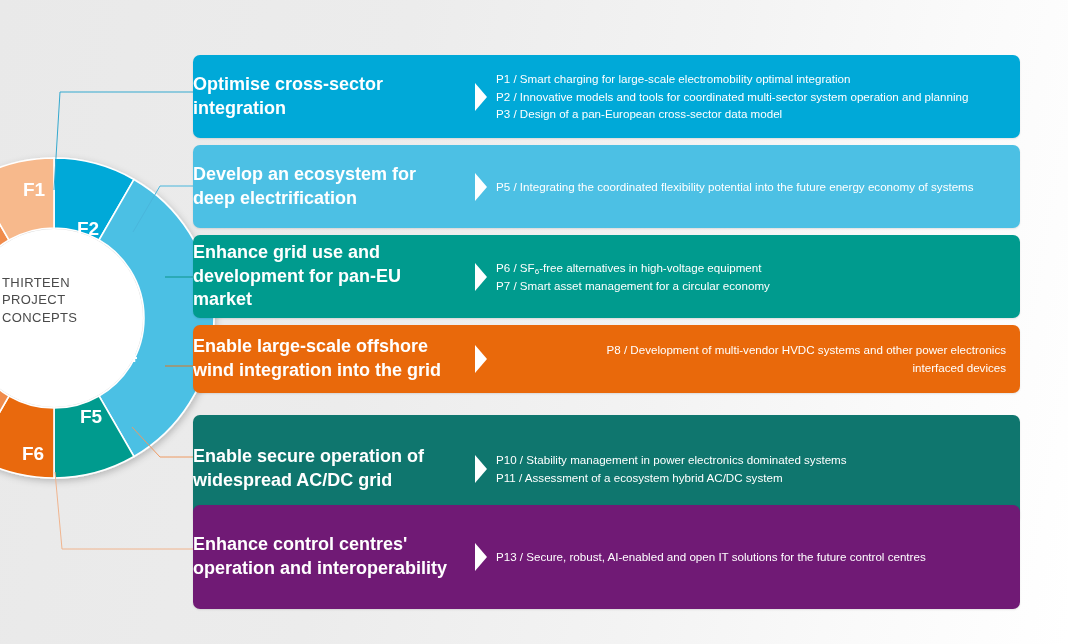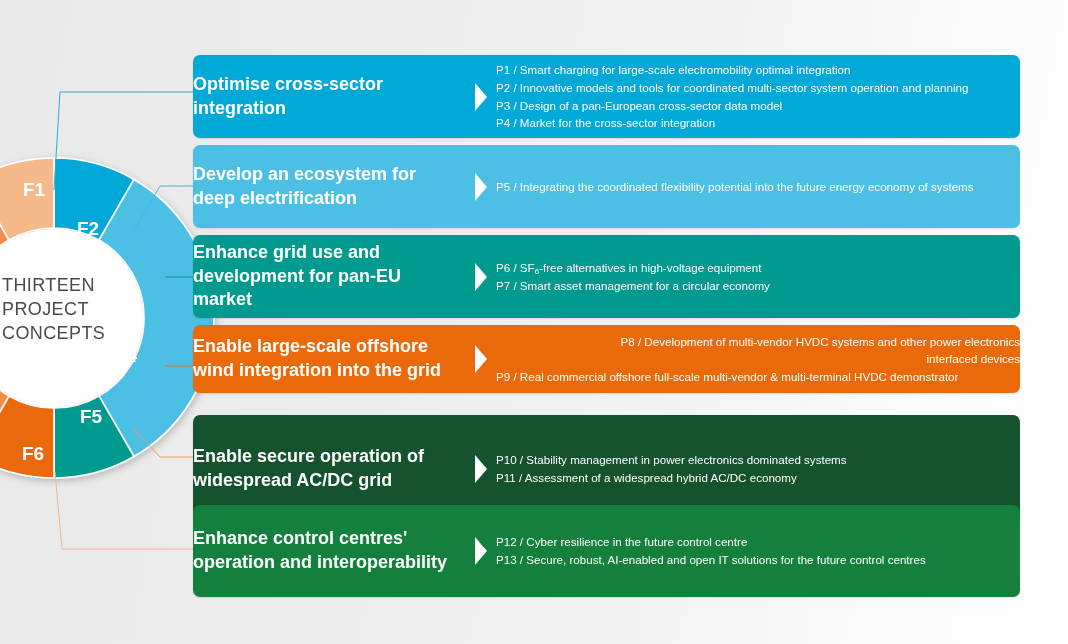--- a/index.html
+++ b/index.html
@@ -20,41 +20,41 @@
   }
   #donut-svg { display:block; overflow:visible; }
   .seg-label {
     font-family:"Liberation Sans", sans-serif;
     font-size:19px; font-weight:bold; fill:#ffffff;
     text-anchor:middle; dominant-baseline:middle;
   }
   #center-text {
     position:absolute; left:114px; top:122px;
     width:120px; text-align:left;
-    font-size:18px; line-height:1.33; letter-spacing:.4px;
+    font-size:13px; line-height:1.33; letter-spacing:.4px;
     color:#4a4a4a; text-transform:uppercase;
   }
 
   
   #connectors { position:absolute; left:0; top:0; width:1068px; height:644px; pointer-events:none; }
 
   
   .card {
     position:absolute; left:193px; width:827px;
     border-radius:7px; display:flex; align-items:center;
     box-shadow:0 1px 2px rgba(0,0,0,.10);
   }
   .card-title {
     flex:0 0 273px; padding-right:8px;
     color:#ffffff; font-size:18px; font-weight:bold; line-height:1.32;
   }
   .card-arrow { flex:0 0 30px; display:flex; justify-content:center; align-items:center; }
   .card-arrow svg { display:block; }
   .card-projects {
-    flex:1 1 auto; 
+    flex:1 1 auto; padding-right:14px;
     color:#ffffff; font-size:11.6px; line-height:1.52;
   }
   .proj { white-space:nowrap; }
   .proj.wrap { white-space:normal;text-align:right; }
   .proj .cont { display:block; padding-left:26px; }
   sub { font-size:8px; vertical-align:baseline; position:relative; bottom:-2px; }
 </style>
 </head>
 <body>
 
@@ -106,21 +106,20 @@
   <div class="card-title">Optimise cross-sector integration</div>
   <div class="card-arrow">
     <svg width="14" height="30" viewBox="0 0 14 30">
         <path d="M1 1 L13 15 L1 29 Z" fill="#ffffff"></path>
       </svg>
   </div>
   <div class="card-projects">
     <div class="proj"><span>P1</span> / <span>Smart charging for large-scale electromobility optimal integration</span></div>
     <div class="proj"><span>P2</span> / <span>Innovative models and tools for coordinated multi-sector system operation and planning</span></div>
     <div class="proj"><span>P3</span> / <span>Design of a pan-European cross-sector data model</span></div>
-    <div class="proj"><span>P4</span> / <span>Market for the cross-sector integration</span></div>
   </div>
 </div>
 
 <div class="card" id="card-f2" style="top:145px;height:83px;background:#4cc0e4;justify-content:center;">
   <div class="card-title">Develop an ecosystem for deep electrification</div>
   <div class="card-arrow">
     <svg width="14" height="30" viewBox="0 0 14 30">
         <path d="M1 1 L13 15 L1 29 Z" fill="#ffffff"></path>
       </svg>
   </div>
@@ -144,41 +143,39 @@
 
 <div class="card" id="card-f4" style="top:325px;height:68px;background:#e9690b;">
   <div class="card-title">Enable large-scale offshore wind integration into the grid</div>
   <div class="card-arrow">
     <svg width="14" height="30" viewBox="0 0 14 30">
         <path d="M1 1 L13 15 L1 29 Z" fill="#ffffff"></path>
       </svg>
   </div>
   <div class="card-projects">
     <div class="proj wrap"><span>P8</span> / <span>Development of multi-vendor HVDC systems and other power electronics</span><span class="cont">interfaced devices</span></div>
-    <div class="proj"><span>P9</span> / <span>Real commercial offshore full-scale multi-vendor &amp; multi-terminal HVDC demonstrator</span></div>
   </div>
 </div>
 
-<div class="card" id="card-f5" style="top:415px;height:108px;background:#14532d;">
+<div class="card" id="card-f5" style="top:415px;height:108px;background:#0f766e;">
   <div class="card-title">Enable secure operation of widespread AC/DC grid</div>
   <div class="card-arrow">
     <svg width="14" height="30" viewBox="0 0 14 30">
         <path d="M1 1 L13 15 L1 29 Z" fill="#ffffff"></path>
       </svg>
   </div>
   <div class="card-projects">
     <div class="proj"><span>P10</span> / <span>Stability management in power electronics dominated systems</span></div>
-    <div class="proj"><span>P11</span> / <span>Assessment of a widespread hybrid AC/DC economy</span></div>
+    <div class="proj"><span>P11</span> / <span>Assessment of a ecosystem hybrid AC/DC system</span></div>
   </div>
 </div>
 
-<div class="card" id="card-f6" style="top:505px;height:92px;background:#15803d;">
+<div class="card" id="card-f6" style="top:505px;height:104px;background:#701a75;">
   <div class="card-title">Enhance control centres' operation and interoperability</div>
   <div class="card-arrow">
     <svg width="14" height="30" viewBox="0 0 14 30">
         <path d="M1 1 L13 15 L1 29 Z" fill="#ffffff"></path>
       </svg>
   </div>
   <div class="card-projects">
-    <div class="proj"><span>P12</span> / <span>Cyber resilience in the future control centre</span></div>
     <div class="proj"><span>P13</span> / <span>Secure, robust, AI-enabled and open IT solutions for the future control centres</span></div>
   </div>
 </div>
 
 </body></html>

